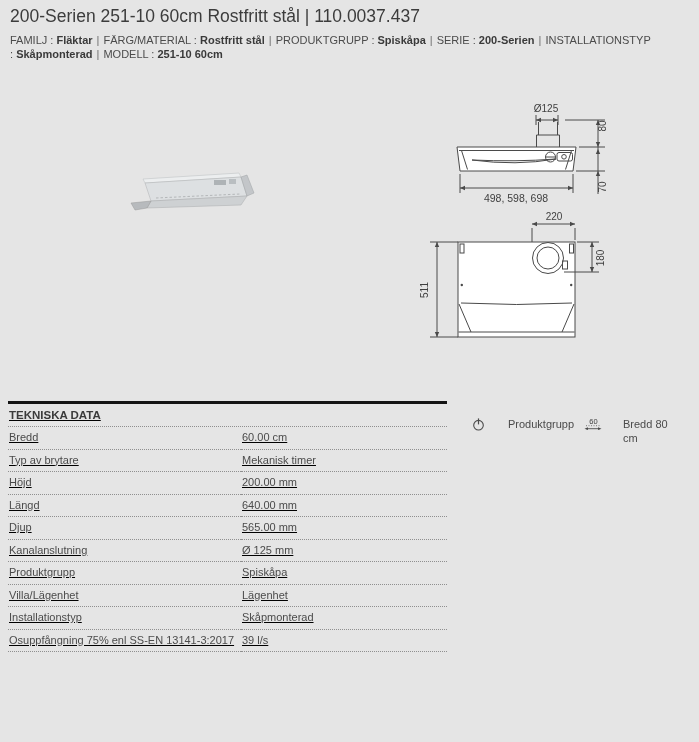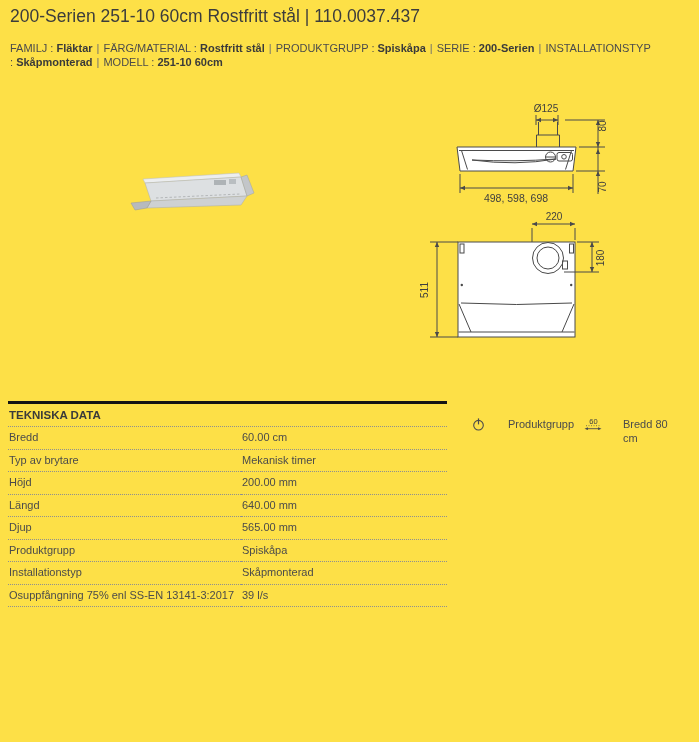--- a/index.html
+++ b/index.html
@@ -1,33 +1,33 @@
 <!DOCTYPE html>
 <html><head>
 <meta charset="utf-8">
 <style>
   html,body{margin:0;padding:0;background:#ffffff;}
   #root{
-    position:relative;width:699px;height:742px;background:#fde047;overflow:hidden;
+    position:relative;width:699px;height:742px;background:#e5e5e5;overflow:hidden;
     font-family:"Liberation Sans",sans-serif;
   }
   
   .header{position:absolute;left:10px;top:6px;width:678px;}
   .title{font-size:17.5px;color:#3c3c3c;letter-spacing:0;}
-  .meta{margin-top:14px;font-size:11px;color:#4b4b4b;line-height:14px;width:645px;}
+  .meta{margin-top:6px;font-size:11px;color:#4b4b4b;line-height:14px;width:645px;}
   .meta .mv{font-weight:bold;color:#3a3a3a;}
   .meta .sep{margin:0 4px;color:#6f6f6f;}
   
   .drawing{position:absolute;}
   svg text{font-family:"Liberation Sans",sans-serif;fill:#3f3f3f;}
   .dimtxt{font-size:10px;}
   .dimtxt-lg{font-size:10.5px;}
   
   .tbl{position:absolute;top:401px;}
-  .tbl-tech{left:8px;width:439px;}
+  .tbl-tech{left:8px;width:439px;text-decoration:underline;}
   .tbl-ovrigt{left:472px;width:205px;}
   .tbl-title{
     border-top:3px solid #141414;border-bottom:1px dotted #8f8f8f;
     font-weight:bold;font-size:11.5px;color:#3a3a3a;padding:5px 2px 5px 1px;
   }
   table.spec{width:100%;border-collapse:collapse;}
   table.spec td{
     font-size:11px;color:#4b4b4b;border-bottom:1px dotted #8f8f8f;
     padding:4px 2px 4px 1px;vertical-align:top;line-height:13.5px;
   }
@@ -158,22 +158,30 @@
           </tr>
         <tr>
             <td class="lbl">Längd</td>
             <td class="val">640.00 mm</td>
           </tr>
         <tr>
             <td class="lbl">Djup</td>
             <td class="val">565.00 mm</td>
           </tr>
         <tr>
+            <td class="lbl">Kanalanslutning</td>
+            <td class="val">Ø 125 mm</td>
+          </tr>
+        <tr>
             <td class="lbl">Produktgrupp</td>
             <td class="val">Spiskåpa</td>
+          </tr>
+        <tr>
+            <td class="lbl">Villa/Lägenhet</td>
+            <td class="val">Lägenhet</td>
           </tr>
         <tr>
             <td class="lbl">Installationstyp</td>
             <td class="val">Skåpmonterad</td>
           </tr>
         <tr>
             <td class="lbl">Osuppfångning 75% enl SS-EN 13141-3:2017</td>
             <td class="val">39 l/s</td>
           </tr>
       </tbody>

